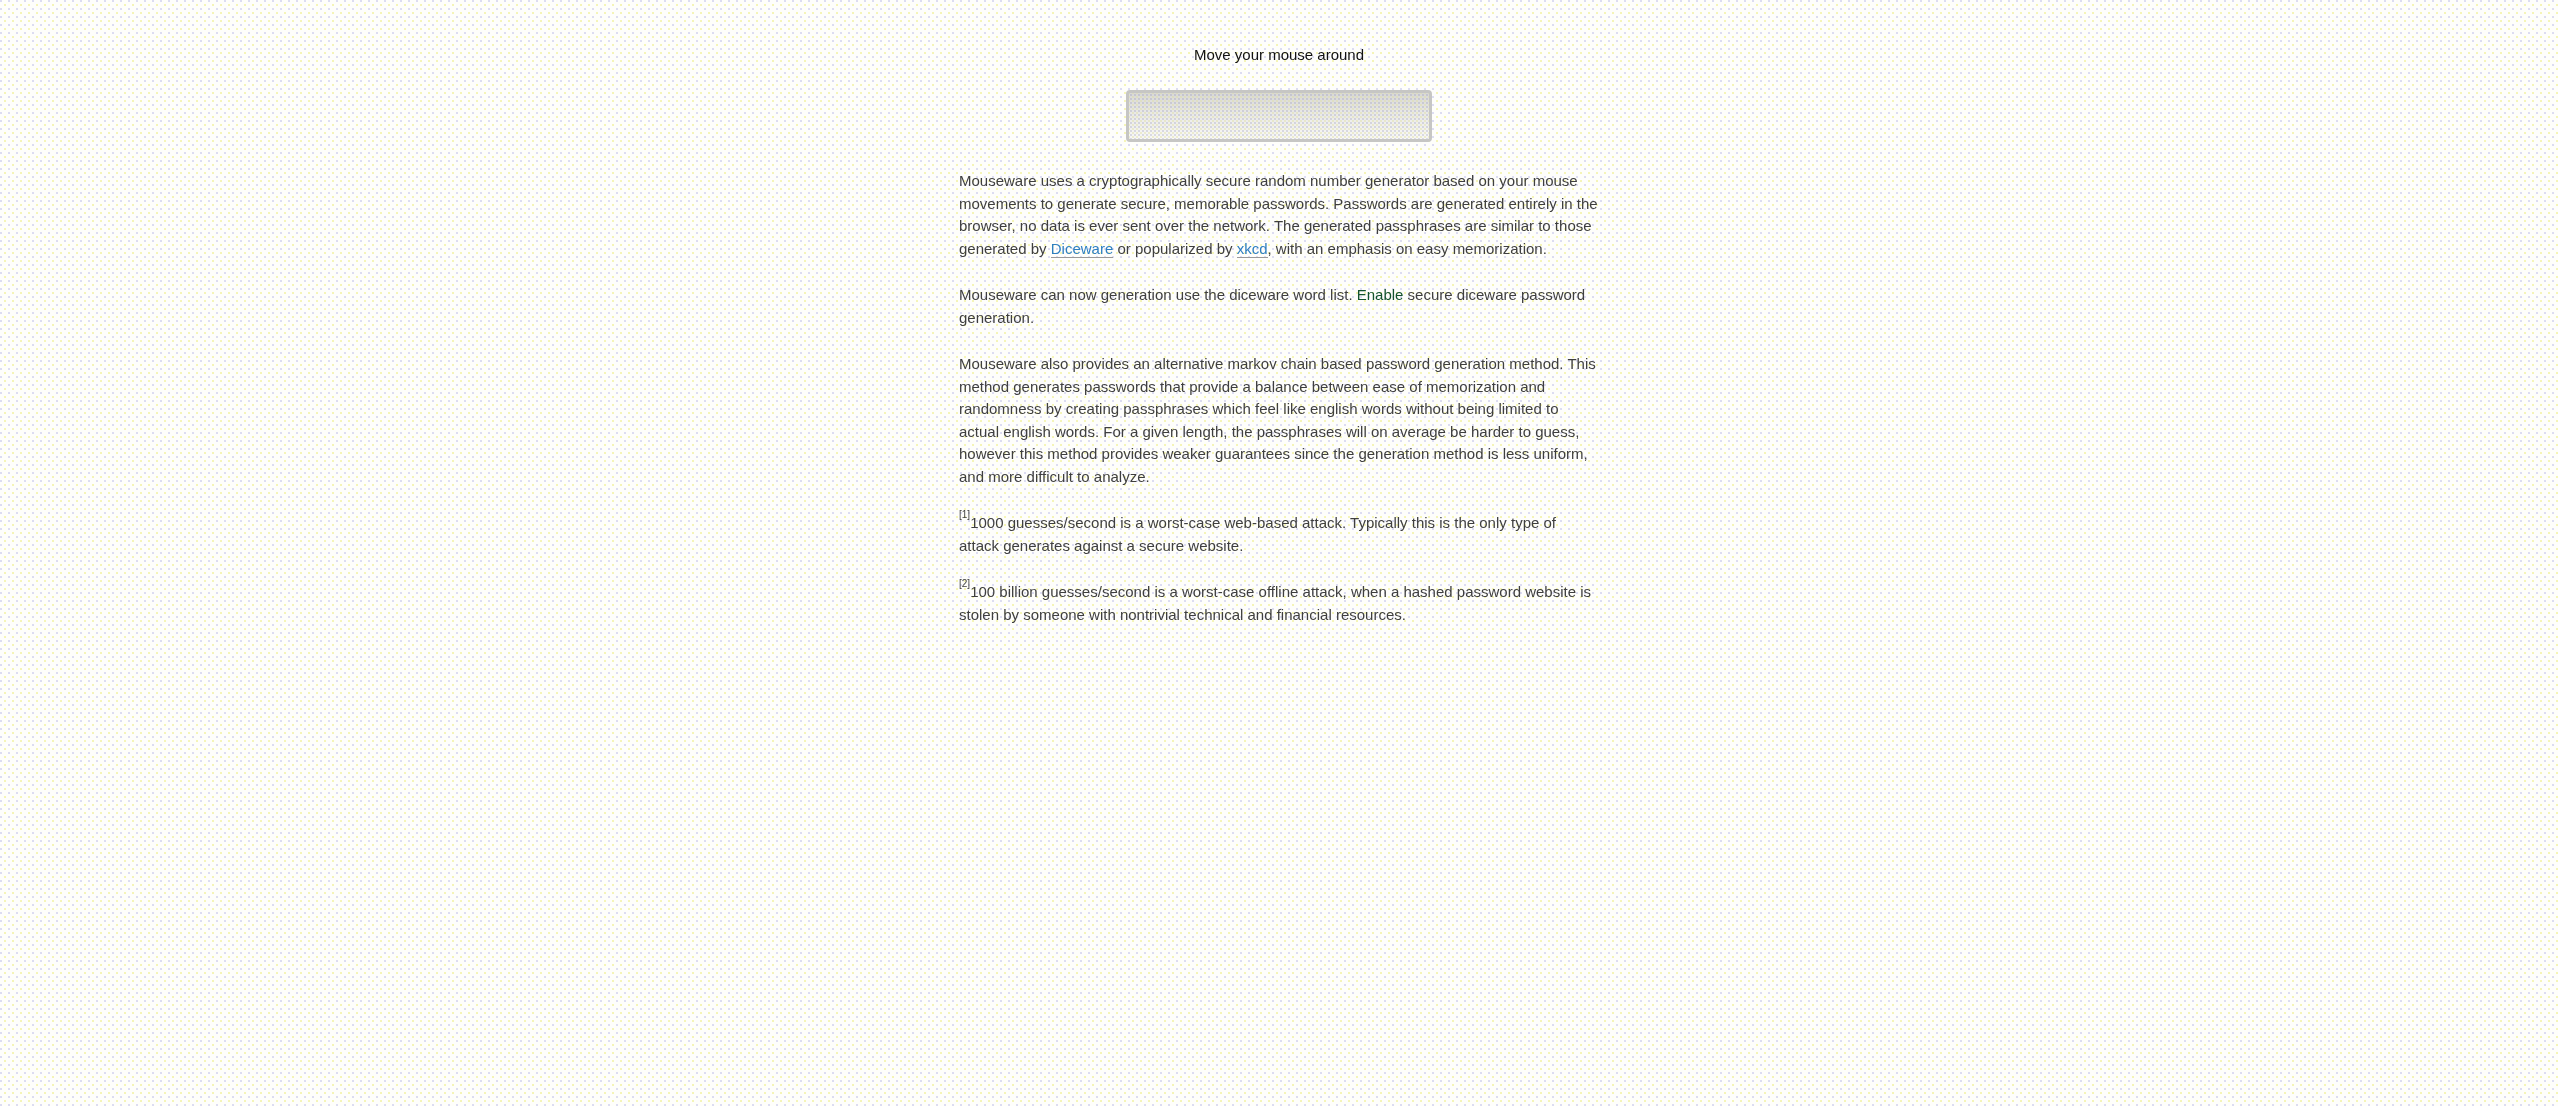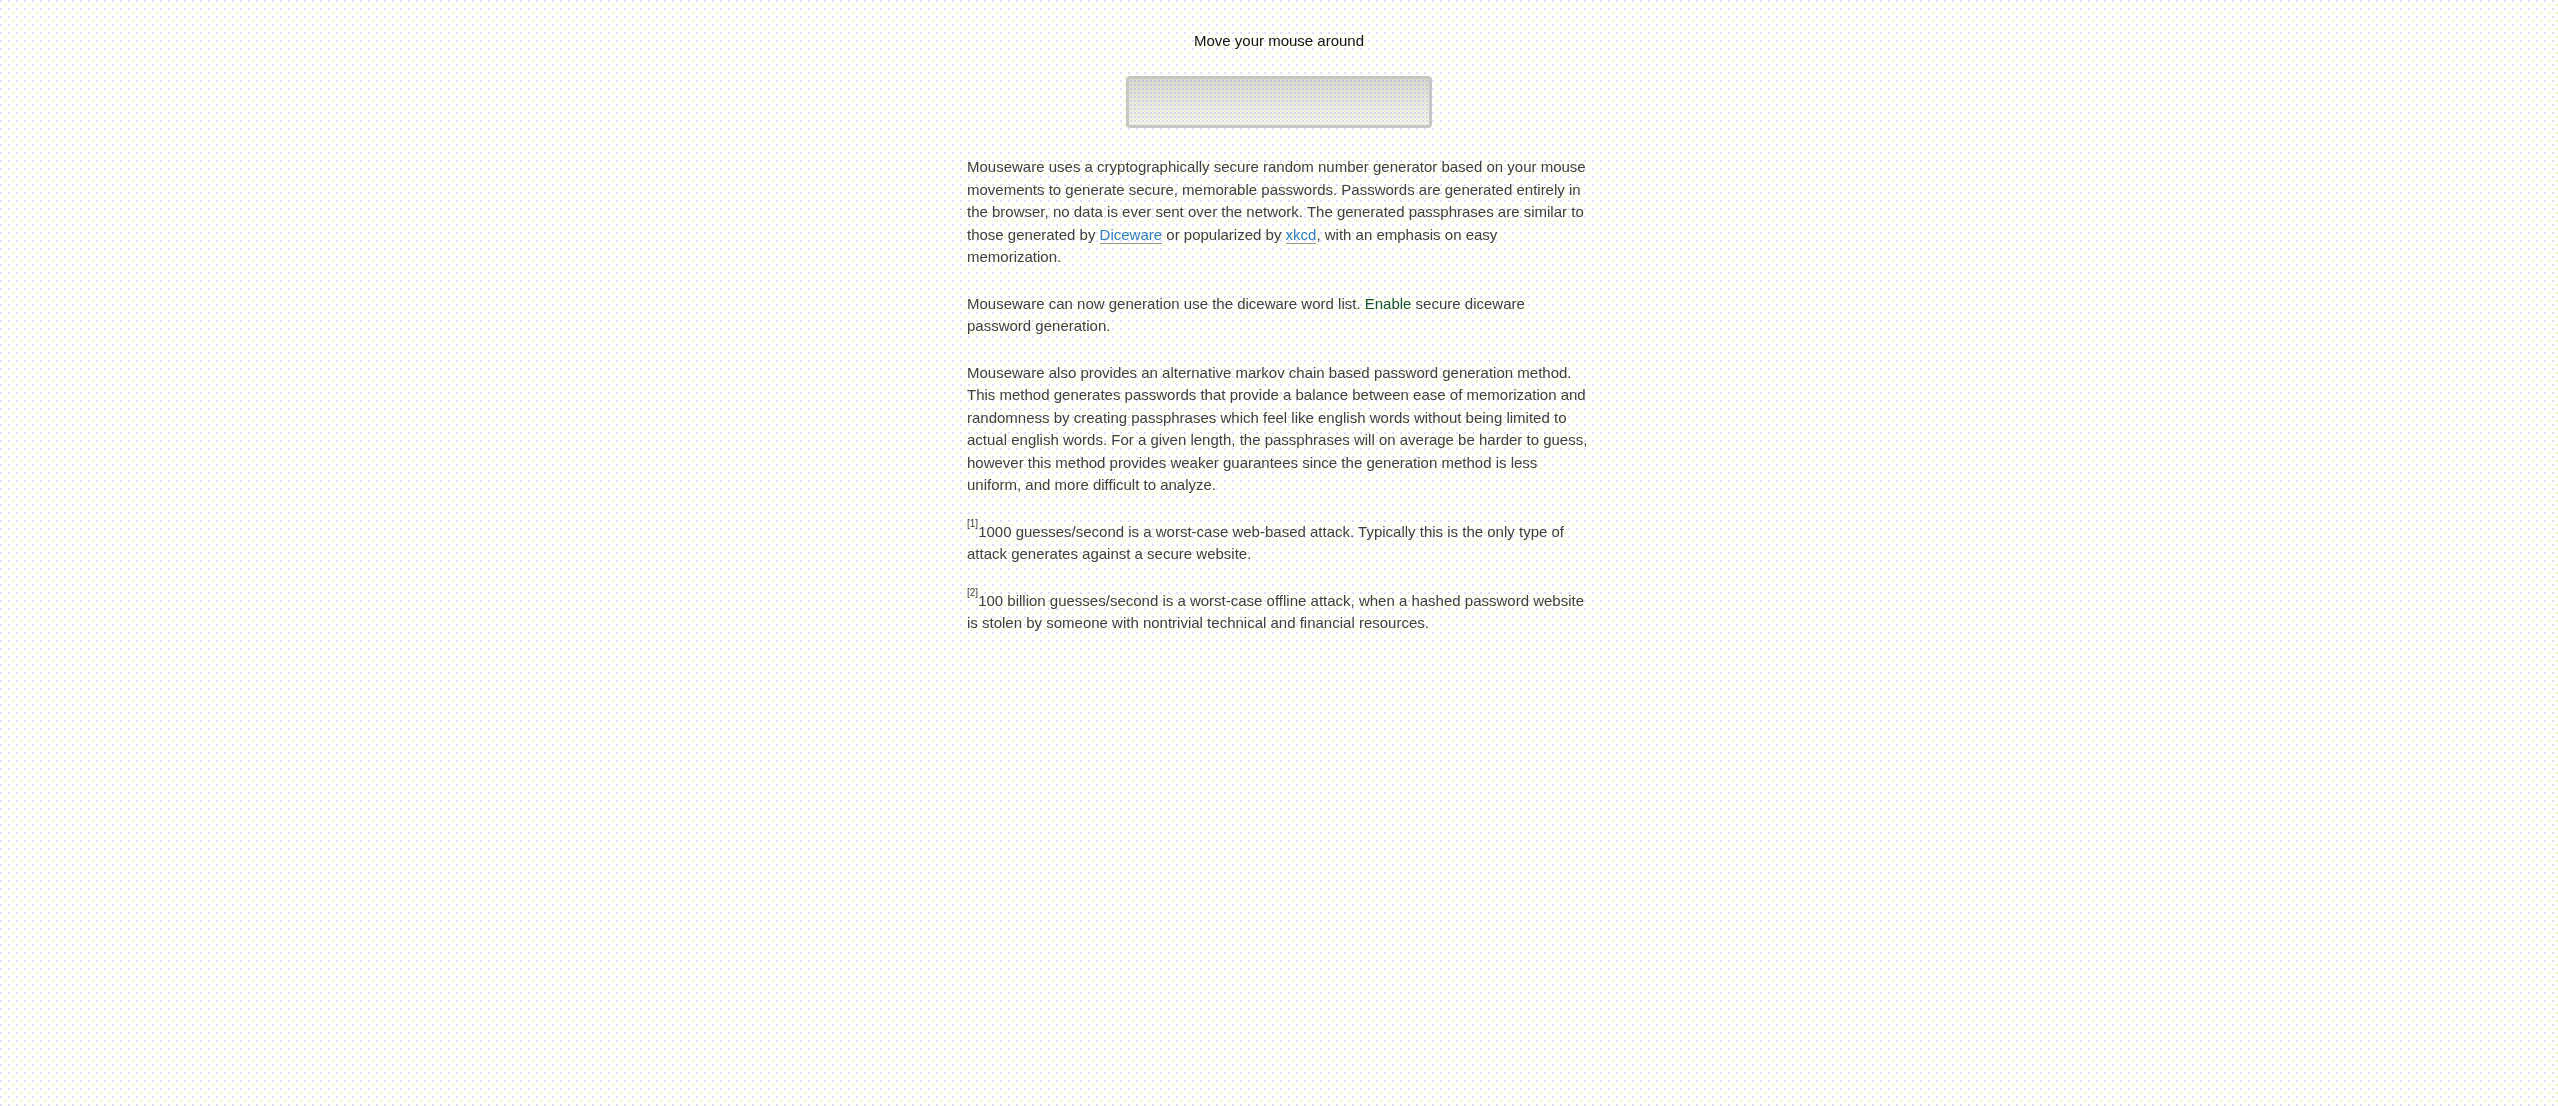--- a/index.html
+++ b/index.html
@@ -15,21 +15,21 @@
     
     background-image:
       radial-gradient(circle, rgba(238,238,140,0.60) 0.8px, rgba(0,0,0,0) 1.4px),
       radial-gradient(circle, rgba(198,198,236,0.60) 0.8px, rgba(0,0,0,0) 1.4px);
     background-size: 8px 8px, 8px 8px;
     background-position: 1px 1px, 5px 5px;
   }
   .container {
     width: 640px;
     margin: 0 auto;
-    padding-top: 31px;
+    padding-top: 45px;
     color: #3f3f3f;
     font-size: 15px;
     line-height: 22.5px;
   }
   .page-title {
     margin: 0 0 26px 0;
     font-size: 15px;
     font-weight: 400;
     line-height: 19px;
     color: #121212;
@@ -54,21 +54,21 @@
   }
   .progress-fill {
     height: 100%;
     width: 0%;
     background: #9fc15c;
   }
   .content {
     margin-top: 28px;
   }
   .content p {
-    margin: 24px 8px;
+    margin: 24px 0;
   }
   .content p:first-child {
     margin-top: 0;
   }
   a.link {
     cursor: pointer;
     text-decoration: none;
   }
   a.link-underlined {
     color: #2e7fc0;

